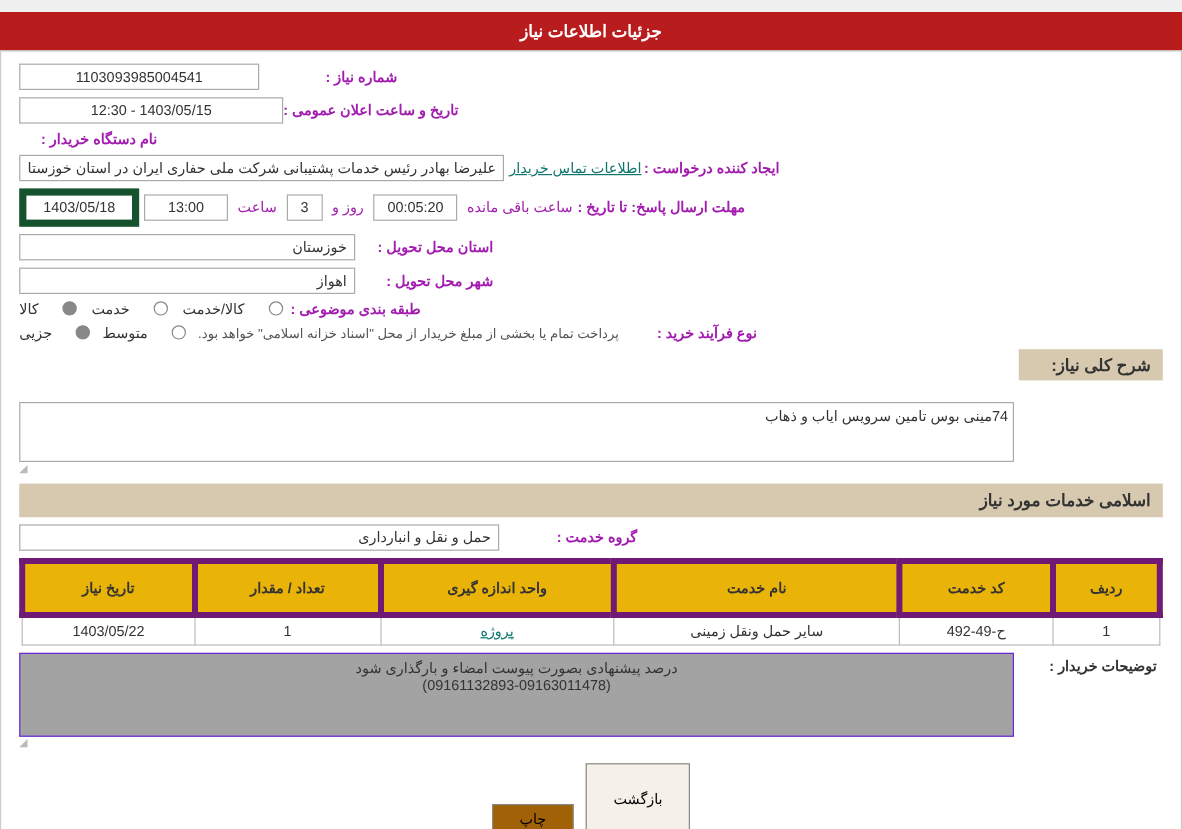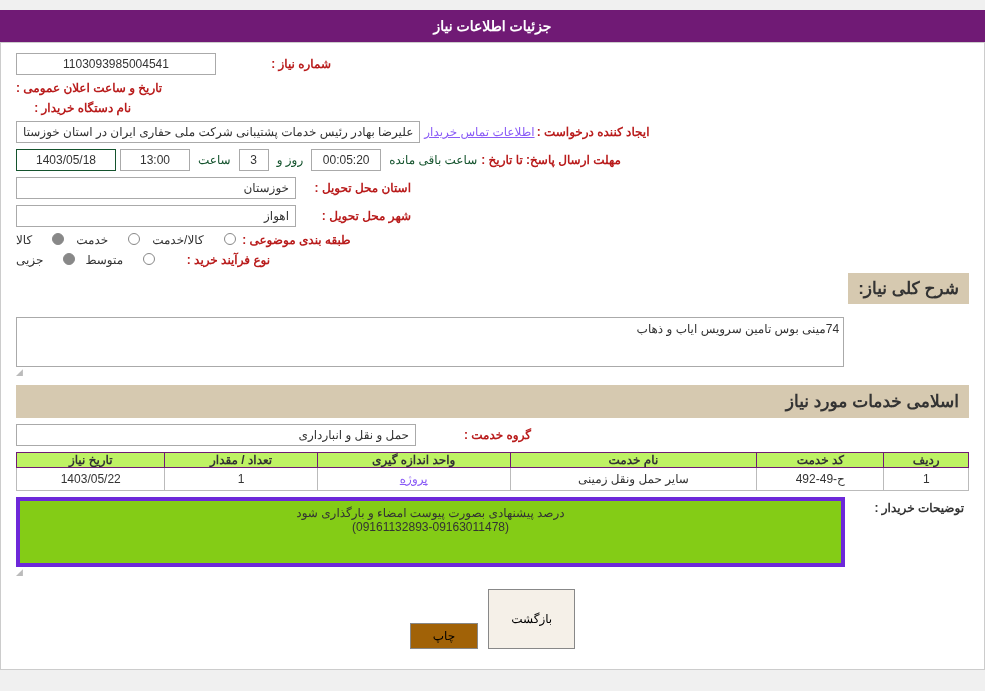--- a/index.html
+++ b/index.html
@@ -9,39 +9,39 @@
       direction: rtl;
       font-size: 12px;
       color: #333;
     }
     .page-container {
       max-width: 985px;
       margin: 10px auto;
       background: #fff;
     }
     .header-bar {
-      background: #701a75;
+      background: #b91c1c;
       color: #fff;
       text-align: center;
       padding: 8px 0;
       font-size: 14px;
       font-weight: bold;
     }
     .main-content {
       padding: 10px 15px;
       border: 1px solid #ccc;
     }
     .row {
       display: flex;
       align-items: center;
       margin-bottom: 6px;
       justify-content: flex-end;
     }
     .label {
-      color: #b91c1c;
+      color: #a21caf;
       font-weight: bold;
       min-width: 120px;
       text-align: right;
       padding-right: 5px;
     }
     .value-box {
       background: #fff;
       border: 1px solid #aaa;
       padding: 3px 6px;
       min-width: 180px;
@@ -51,49 +51,49 @@
       min-width: 400px;
     }
     .value-box-medium {
       min-width: 280px;
     }
     .value-box-num {
       min-width: 200px;
       text-align: center;
     }
     .link-blue {
-      color: #8b5cf6;
+      color: #0f766e;
       text-decoration: underline;
       cursor: pointer;
     }
     .row-fields {
       display: flex;
       align-items: center;
       gap: 4px;
     }
     .small-label {
-      color: #14532d;
+      color: #a21caf;
       padding: 0 4px;
     }
     .time-box {
       border: 1px solid #aaa;
       padding: 3px 5px;
       min-width: 70px;
       text-align: center;
     }
     .date-box {
-      border: 1px solid #14532d;
+      border: 6px solid #14532d;
       padding: 3px 5px;
       min-width: 100px;
       text-align: center;
     }
     .section-header {
       background: #d6c9b0;
       font-weight: bold;
-      font-size: 17px;
+      font-size: 14px;
       padding: 6px 10px;
       margin: 8px 0 6px 0;
       text-align: right;
     }
     .radio-group {
       display: flex;
       align-items: center;
       gap: 12px;
       direction: rtl;
     }
@@ -130,39 +130,39 @@
       width: 100%;
       text-align: right;
       background: #fff;
     }
     .service-table {
       width: 100%;
       border-collapse: collapse;
       margin: 6px 0;
     }
     .service-table th {
-      background: #bef264;
-      border: 1px solid #701a75;
-      padding: 0 8px;
+      background: #eab308;
+      border: 5px solid #701a75;
+      padding: 13px 8px;
       text-align: center;
       font-weight: bold;
     }
     .service-table td {
       border: 1px solid #bbb;
       padding: 4px 8px;
       text-align: center;
     }
     .service-table td.link-blue {
       cursor: pointer;
     }
     .tozihat-box {
-      border: 4px solid #6d28d9;
+      border: 1px solid #6d28d9;
       min-height: 70px;
       padding: 5px;
-      background: #84cc16;
+      background: #a3a3a3;
       text-align: right;
     }
     .btn-row {
       display: flex;
       justify-content: center;
       gap: 10px;
       margin-top: 12px;
       margin-bottom: 10px;
     }
     .btn {
@@ -191,20 +191,21 @@
 
   <div class="main-content">
 
     <div class="row">
       <span class="label">شماره نیاز :</span>
       <div class="value-box value-box-num">1103093985004541</div>
     </div>
 
     <div class="row">
       <span class="label">تاریخ و ساعت اعلان عمومی :</span>
+      <div class="value-box" style="min-width:220px;text-align:center;">1403/05/15 - 12:30</div>
     </div>
 
     <div class="row">
       <span class="label">نام دستگاه خریدار :</span>
     </div>
 
     <div class="row">
       <span class="label">ایجاد کننده درخواست :</span>
       <div style="display:flex;align-items:center;gap:4px;">
         <span class="link-blue">اطلاعات تماس خریدار</span>
@@ -249,20 +250,21 @@
         <div class="radio-item">
           <span class="radio-circle selected"></span>
           <span>کالا</span>
         </div>
       </div>
     </div>
 
     <div class="row">
       <span class="label">نوع فرآیند خرید :</span>
       <div class="purchase-type-row">
+        <span class="purchase-desc">پرداخت تمام یا بخشی از مبلغ خریدار از محل "اسناد خزانه اسلامی" خواهد بود.</span>
         <div class="radio-item">
           <span class="radio-circle"></span>
           <span>متوسط</span>
         </div>
         <div class="radio-item">
           <span class="radio-circle selected"></span>
           <span>جزیی</span>
         </div>
       </div>
     </div>

